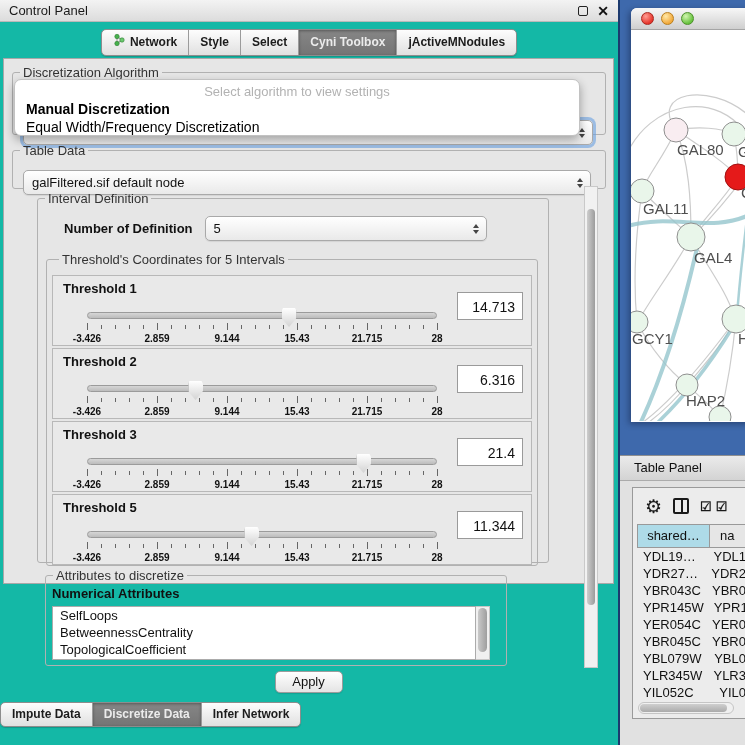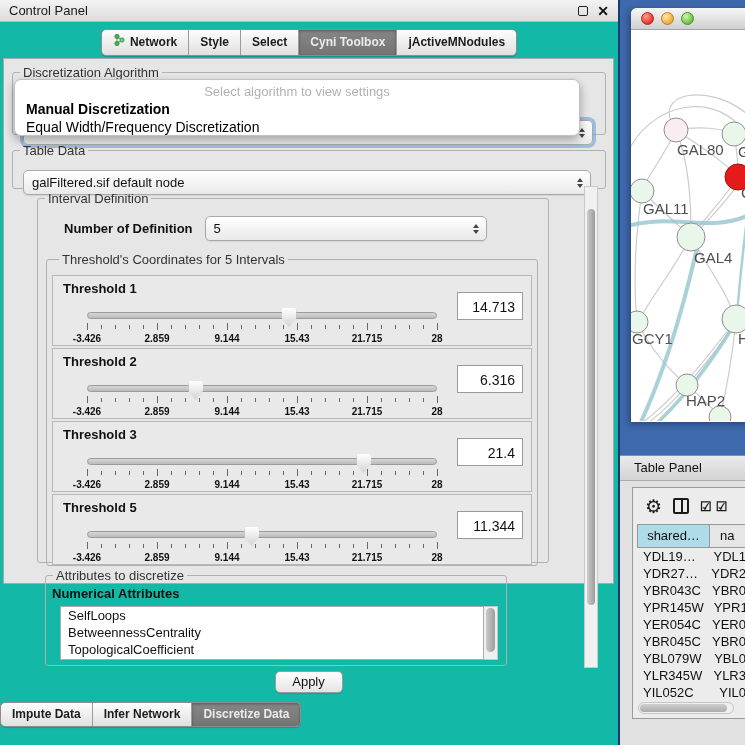--- a/index.html
+++ b/index.html
@@ -52,21 +52,21 @@
 .thumb{position:absolute;top:-2px;width:15px;height:19px;background:linear-gradient(#ffffff,#d3d3d3);clip-path:polygon(10% 0,90% 0,100% 15%,100% 52%,50% 100%,0 52%,0 15%);filter:drop-shadow(0 0 1px #777);transform:translateX(-50%)}
 .ticks{position:absolute;left:0;right:0;top:13px;height:8px}
 .tick{position:absolute;top:2px;width:1px;height:4px;background:#666;display:block}
 .tick.major{top:0;height:7px}
 .tick-labels{position:absolute;left:0;right:0;top:23px;height:11px;font-size:10px;font-weight:bold;color:#111}
 .tick-labels span{position:absolute;transform:translateX(-50%);white-space:nowrap}
 .val-field{position:absolute;right:8px;top:16px;width:66px;height:28px;background:#fff;border:1px solid #9a9a9a;font-size:14px;text-align:right;padding:6px 7px 0 0}
 
 .attr-group{left:36px;top:382px;width:462px;height:98px}
 .attr-sub{font-size:13px;font-weight:bold;margin:3px 0 5px 6px}
-.attr-wrap{display:flex;margin-left:14px;width:440px}
+.attr-wrap{display:flex;margin-left:6px;width:440px}
 .attr-list{width:424px;height:54px;background:#fff;border:1px solid #ababab;overflow:hidden}
 .attr-item{font-size:13px;height:17px;line-height:17px;padding-left:7px}
 .attr-sb{width:14px;height:54px;background:#f0f0f0;border:1px solid #c6c6c6;border-left:none;position:relative}
 .attr-sb b{position:absolute;left:2px;right:2px;top:1px;height:44px;border-radius:5px;background:linear-gradient(90deg,#c9c9c9,#9e9e9e)}
 
 .vsb{position:absolute;right:0;top:0;bottom:0;width:14px;background:#f1f1f1;border:1px solid #c9c9c9}
 .vsb b{position:absolute;left:2px;right:2px;top:22px;height:396px;border-radius:5px;background:linear-gradient(90deg,#cdcdcd,#9c9c9c)}
 
 .apply-btn{position:absolute;left:50%;transform:translateX(-50%);top:612px;width:68px;height:22px;border:1px solid #9c9c9c;border-radius:5px;background:linear-gradient(#ffffff,#e4e4e4);font-size:13px;text-align:center;line-height:20px;box-shadow:0 1px 1px rgba(0,0,0,.12)}
 .bottom-tabbar{position:absolute;left:0;top:702px;width:618px;display:flex;justify-content:flex-start}
@@ -383,25 +383,25 @@
     </div>
 
     <div class="apply-btn">Apply</div>
   </div>
 
   <div class="bottom-tabbar">
     <div class="seg" id="bottomTabs">
         <div class="seg-item">
           <span>Impute Data</span>
         </div>
+        <div class="seg-item sel">
+          <span>Discretize Data</span>
+        </div>
         <div class="seg-item">
           <span>Infer Network</span>
-        </div>
-        <div class="seg-item sel">
-          <span>Discretize Data</span>
         </div>
       </div>
   </div>
 </section>
 
 <section class="right">
   <div class="net-frame">
     <div class="net-titlebar">
       <span class="tl red"></span>
       <span class="tl yellow"></span>

